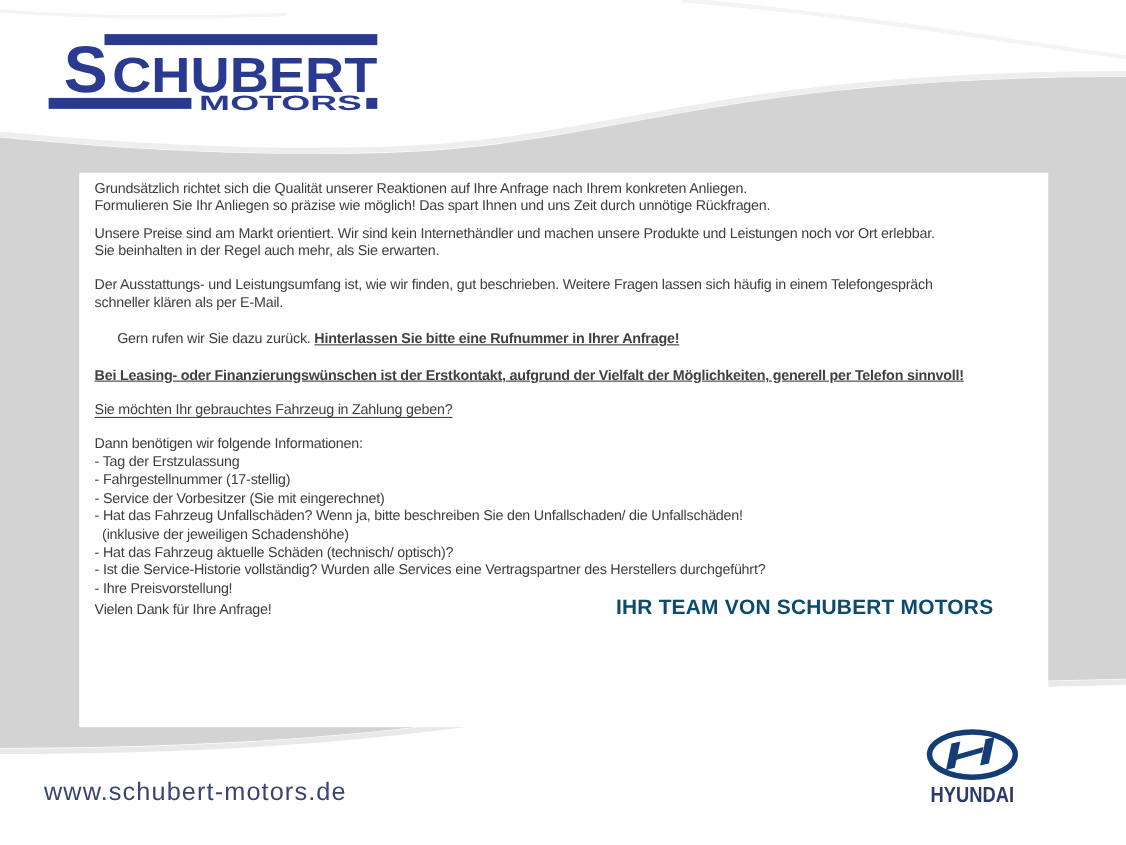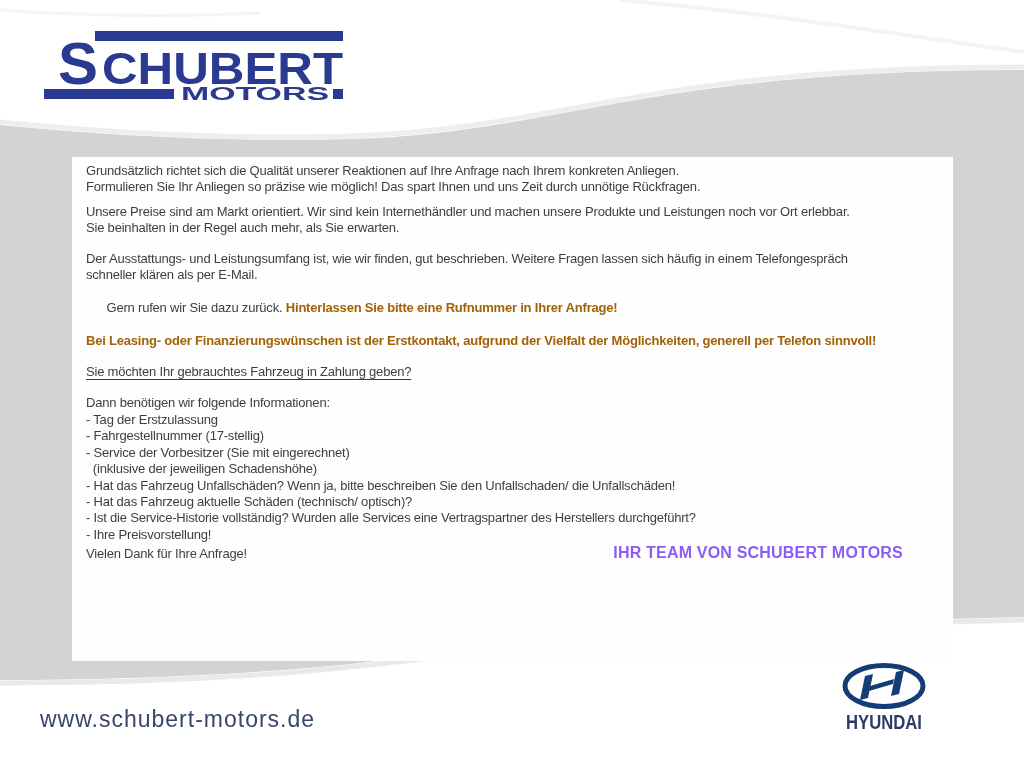--- a/index.html
+++ b/index.html
@@ -22,28 +22,28 @@
     left:72px;top:157px;width:881px;height:504px;background:#fefefe;z-index:2;
     box-sizing:border-box;padding:6px 6px 0 14px;
     color:#3e3e3e;font-size:13px;line-height:16.4px;letter-spacing:-0.2px;
   }
   .line{white-space:pre;}
   .para{margin:0;}
   .gap20{margin-top:8px;}
   .gap16{}
   .gap15{margin-top:15px;}
   .gap14{margin-top:14px;}
-  .bold{font-weight:bold;color:#a16207;}
+  .bold{font-weight:bold;color:#404040;text-decoration:underline;}
   .underline{text-decoration:underline;text-underline-offset:3px;}
   #sign-row{
     display:flex;justify-content:space-between;align-items:baseline;
     margin-top:2px;padding-right:44px;
   }
   #team-signature{
-    color:#8b5cf6;font-weight:bold;font-size:16px;letter-spacing:0.2px;white-space:pre;
+    color:#0c4a6e;font-weight:bold;font-size:19px;letter-spacing:0.2px;white-space:pre;
   }
   
   #site-url{
     left:40px;top:706px;z-index:2;color:#39456f;font-size:23px;letter-spacing:1px;white-space:pre;
   }
   #hyundai-logo{left:830px;top:652px;width:110px;height:90px;z-index:2;}
 </style>
 </head>
 <body>
 
@@ -90,22 +90,22 @@
   <div class="para gap15">
     <span class="underline line">Sie möchten Ihr gebrauchtes Fahrzeug in Zahlung geben?</span>
   </div>
   <div class="para gap15">
     <div class="line">Dann benötigen wir folgende Informationen:</div>
   </div>
   <div class="para gap16">
     <div class="line">- Tag der Erstzulassung</div>
     <div class="line">- Fahrgestellnummer (17-stellig)</div>
     <div class="line">- Service der Vorbesitzer (Sie mit eingerechnet)</div>
+    <div class="line">- Hat das Fahrzeug Unfallschäden? Wenn ja, bitte beschreiben Sie den Unfallschaden/ die Unfallschäden!</div>
     <div class="line">  (inklusive der jeweiligen Schadenshöhe)</div>
-    <div class="line">- Hat das Fahrzeug Unfallschäden? Wenn ja, bitte beschreiben Sie den Unfallschaden/ die Unfallschäden!</div>
     <div class="line">- Hat das Fahrzeug aktuelle Schäden (technisch/ optisch)?</div>
     <div class="line">- Ist die Service-Historie vollständig? Wurden alle Services eine Vertragspartner des Herstellers durchgeführt?</div>
     <div class="line">- Ihre Preisvorstellung!</div>
   </div>
   <div id="sign-row">
     <span class="line">Vielen Dank für Ihre Anfrage!</span>
     <span id="team-signature">IHR TEAM VON SCHUBERT MOTORS</span>
   </div>
 </div>
 

